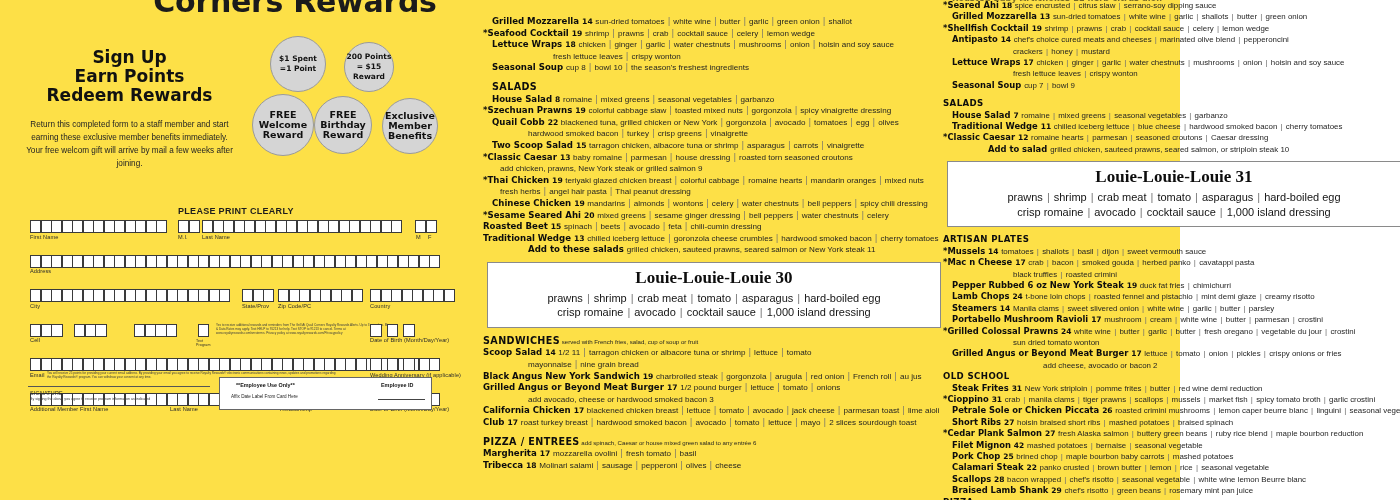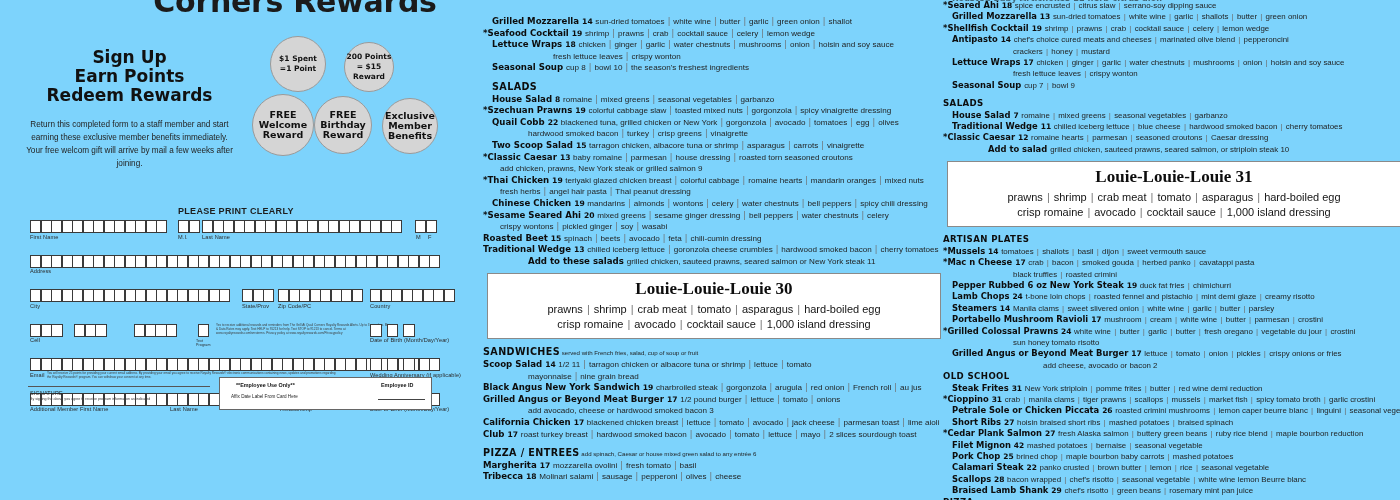--- a/index.html
+++ b/index.html
@@ -2,21 +2,21 @@
 <html><head>
 <meta charset="utf-8">
 <style>
   * { box-sizing: border-box; margin: 0; padding: 0; }
   html, body {
     width: 1400px; height: 500px;
     background: #ffffff;
     font-family: "Liberation Sans", sans-serif;
     overflow: hidden;
   }
-  #root { position: relative; width: 1400px; height: 500px; background: #7dd3fc; padding-left: 40px; }
+  #root { position: relative; width: 1180px; height: 500px; background: #fde047; padding-left: 40px; }
 
   
   #form-pane { position: absolute; left: 0; top: 0; width: 480px; height: 500px; }
 
   #brand-title {
     position: absolute; left: 125px; top: -16px; width: 340px;
     text-align: center;
     font-family: "DejaVu Sans", sans-serif;
     font-weight: bold; font-size: 30px; color: #1b1b1b;
     letter-spacing: -0.3px; white-space: nowrap;
@@ -503,21 +503,20 @@
       <div class="m-line indent0"><span class="dish">*Szechuan Prawns  </span><span class="price">19  </span><span class="desc">colorful cabbage slaw </span><span class="sep">|</span><span class="desc"> toasted mixed nuts </span><span class="sep">|</span><span class="desc"> gorgonzola </span><span class="sep">|</span><span class="desc"> spicy vinaigrette dressing</span></div>
       <div class="m-line indent1"><span class="dish">Quail Cobb  </span><span class="price">22  </span><span class="desc">blackened tuna, grilled chicken or New York </span><span class="sep">|</span><span class="desc"> gorgonzola </span><span class="sep">|</span><span class="desc"> avocado </span><span class="sep">|</span><span class="desc"> tomatoes </span><span class="sep">|</span><span class="desc"> egg </span><span class="sep">|</span><span class="desc"> olives</span></div>
       <div class="m-line indent3"><span class="desc">hardwood smoked bacon </span><span class="sep">|</span><span class="desc"> turkey </span><span class="sep">|</span><span class="desc"> crisp greens </span><span class="sep">|</span><span class="desc"> vinaigrette</span></div>
       <div class="m-line indent1"><span class="dish">Two Scoop Salad  </span><span class="price">15  </span><span class="desc">tarragon chicken, albacore tuna or shrimp </span><span class="sep">|</span><span class="desc"> asparagus </span><span class="sep">|</span><span class="desc"> carrots </span><span class="sep">|</span><span class="desc"> vinaigrette</span></div>
       <div class="m-line indent0"><span class="dish">*Classic Caesar  </span><span class="price">13  </span><span class="desc">baby romaine </span><span class="sep">|</span><span class="desc"> parmesan </span><span class="sep">|</span><span class="desc"> house dressing </span><span class="sep">|</span><span class="desc"> roasted torn seasoned croutons</span></div>
       <div class="m-line indent2"><span class="desc">add chicken, prawns, New York steak or grilled salmon   9</span></div>
       <div class="m-line indent0"><span class="dish">*Thai Chicken  </span><span class="price">19  </span><span class="desc">teriyaki glazed chicken breast </span><span class="sep">|</span><span class="desc"> colorful cabbage </span><span class="sep">|</span><span class="desc"> romaine hearts </span><span class="sep">|</span><span class="desc"> mandarin oranges </span><span class="sep">|</span><span class="desc"> mixed nuts</span></div>
       <div class="m-line indent2"><span class="desc">fresh herbs </span><span class="sep">|</span><span class="desc"> angel hair pasta </span><span class="sep">|</span><span class="desc"> Thai peanut dressing</span></div>
       <div class="m-line indent1"><span class="dish">Chinese Chicken  </span><span class="price">19  </span><span class="desc">mandarins </span><span class="sep">|</span><span class="desc"> almonds </span><span class="sep">|</span><span class="desc"> wontons </span><span class="sep">|</span><span class="desc"> celery </span><span class="sep">|</span><span class="desc"> water chestnuts </span><span class="sep">|</span><span class="desc"> bell peppers </span><span class="sep">|</span><span class="desc"> spicy chili dressing</span></div>
       <div class="m-line indent0"><span class="dish">*Sesame Seared Ahi  </span><span class="price">20  </span><span class="desc">mixed greens </span><span class="sep">|</span><span class="desc"> sesame ginger dressing </span><span class="sep">|</span><span class="desc"> bell peppers </span><span class="sep">|</span><span class="desc"> water chestnuts </span><span class="sep">|</span><span class="desc"> celery</span></div>
-      <div class="m-line indent2"><span class="desc">crispy wontons </span><span class="sep">|</span><span class="desc"> pickled ginger </span><span class="sep">|</span><span class="desc"> soy </span><span class="sep">|</span><span class="desc"> wasabi</span></div>
       <div class="m-line indent0"><span class="dish">Roasted Beet  </span><span class="price">15  </span><span class="desc">spinach </span><span class="sep">|</span><span class="desc"> beets </span><span class="sep">|</span><span class="desc"> avocado </span><span class="sep">|</span><span class="desc"> feta </span><span class="sep">|</span><span class="desc"> chili-cumin dressing</span></div>
       <div class="m-line indent0"><span class="dish">Traditional Wedge  </span><span class="price">13  </span><span class="desc">chilled iceberg lettuce </span><span class="sep">|</span><span class="desc"> goronzola cheese crumbles </span><span class="sep">|</span><span class="desc"> hardwood smoked bacon </span><span class="sep">|</span><span class="desc"> cherry tomatoes</span></div>
       <div class="m-line indent3"><span class="dish">Add to these salads  </span><span class="desc">grilled chicken, sauteed prawns, seared salmon or New York steak   11</span></div>
       <div class="louie-box">
         <div class="louie-title">Louie-Louie-Louie  30</div>
         <div class="louie-row"><span>prawns</span><span class="sep">|</span><span>shrimp</span><span class="sep">|</span><span>crab meat</span><span class="sep">|</span><span>tomato</span><span class="sep">|</span><span>asparagus</span><span class="sep">|</span><span>hard-boiled egg</span></div>
         <div class="louie-row"><span>crisp romaine</span><span class="sep">|</span><span>avocado</span><span class="sep">|</span><span>cocktail sauce</span><span class="sep">|</span><span>1,000 island dressing</span></div>
       </div>
       <div class="m-line indent0"><span class="sec-head">SANDWICHES</span><span class="desc subnote" style="font-size: 6.1px;">  served with French fries, salad, cup of soup or fruit</span></div>
       <div class="m-line indent0"><span class="dish">Scoop Salad  </span><span class="price">14  </span><span class="desc">1/2  11 </span><span class="sep">|</span><span class="desc"> tarragon chicken or albacore tuna or shrimp </span><span class="sep">|</span><span class="desc"> lettuce </span><span class="sep">|</span><span class="desc"> tomato</span></div>
@@ -556,21 +555,21 @@
       </div>
       <div class="m-line indent0"><span class="sec-head">ARTISAN PLATES</span></div>
       <div class="m-line indent0"><span class="dish">*Mussels  </span><span class="price">14  </span><span class="desc">tomatoes </span><span class="sep">|</span><span class="desc"> shallots </span><span class="sep">|</span><span class="desc"> basil </span><span class="sep">|</span><span class="desc"> dijon </span><span class="sep">|</span><span class="desc"> sweet vermouth sauce</span></div>
       <div class="m-line indent0"><span class="dish">*Mac n Cheese  </span><span class="price">17  </span><span class="desc">crab </span><span class="sep">|</span><span class="desc"> bacon </span><span class="sep">|</span><span class="desc"> smoked gouda </span><span class="sep">|</span><span class="desc"> herbed panko </span><span class="sep">|</span><span class="desc"> cavatappi pasta</span></div>
       <div class="m-line indent4"><span class="desc">black truffles </span><span class="sep">|</span><span class="desc"> roasted crimini</span></div>
       <div class="m-line indent1"><span class="dish">Pepper Rubbed 6 oz New York Steak  </span><span class="price">19  </span><span class="desc">duck fat fries </span><span class="sep">|</span><span class="desc"> chimichurri</span></div>
       <div class="m-line indent1"><span class="dish">Lamb Chops  </span><span class="price">24  </span><span class="desc">t-bone loin chops </span><span class="sep">|</span><span class="desc"> roasted fennel and pistachio </span><span class="sep">|</span><span class="desc"> mint demi glaze </span><span class="sep">|</span><span class="desc"> creamy risotto</span></div>
       <div class="m-line indent1"><span class="dish">Steamers  </span><span class="price">14  </span><span class="desc">Manila clams </span><span class="sep">|</span><span class="desc"> sweet slivered onion </span><span class="sep">|</span><span class="desc"> white wine </span><span class="sep">|</span><span class="desc"> garlic </span><span class="sep">|</span><span class="desc"> butter </span><span class="sep">|</span><span class="desc"> parsley</span></div>
       <div class="m-line indent1"><span class="dish">Portabello Mushroom Ravioli  </span><span class="price">17  </span><span class="desc">mushroom </span><span class="sep">|</span><span class="desc"> cream </span><span class="sep">|</span><span class="desc"> white wine </span><span class="sep">|</span><span class="desc"> butter </span><span class="sep">|</span><span class="desc"> parmesan </span><span class="sep">|</span><span class="desc"> crostini</span></div>
       <div class="m-line indent0"><span class="dish">*Grilled Colossal Prawns  </span><span class="price">24  </span><span class="desc">white wine </span><span class="sep">|</span><span class="desc"> butter </span><span class="sep">|</span><span class="desc"> garlic </span><span class="sep">|</span><span class="desc"> butter </span><span class="sep">|</span><span class="desc"> fresh oregano </span><span class="sep">|</span><span class="desc"> vegetable du jour </span><span class="sep">|</span><span class="desc"> crostini</span></div>
-      <div class="m-line indent4"><span class="desc">sun honey tomato risotto</span></div>
+      <div class="m-line indent4"><span class="desc">sun dried tomato wonton</span></div>
       <div class="m-line indent1"><span class="dish">Grilled Angus or Beyond Meat Burger  </span><span class="price">17  </span><span class="desc">lettuce </span><span class="sep">|</span><span class="desc"> tomato </span><span class="sep">|</span><span class="desc"> onion </span><span class="sep">|</span><span class="desc"> pickles </span><span class="sep">|</span><span class="desc"> crispy onions or fries</span></div>
       <div class="m-line indent5"><span class="desc">add cheese, avocado or bacon 2</span></div>
       <div class="m-line indent0"><span class="sec-head">OLD SCHOOL</span></div>
       <div class="m-line indent1"><span class="dish">Steak Frites  </span><span class="price">31  </span><span class="desc">New York striploin </span><span class="sep">|</span><span class="desc"> pomme frites </span><span class="sep">|</span><span class="desc"> butter </span><span class="sep">|</span><span class="desc"> red wine demi reduction</span></div>
       <div class="m-line indent0"><span class="dish">*Cioppino  </span><span class="price">31  </span><span class="desc">crab </span><span class="sep">|</span><span class="desc"> manila clams </span><span class="sep">|</span><span class="desc"> tiger prawns </span><span class="sep">|</span><span class="desc"> scallops </span><span class="sep">|</span><span class="desc"> mussels </span><span class="sep">|</span><span class="desc"> market fish </span><span class="sep">|</span><span class="desc"> spicy tomato broth </span><span class="sep">|</span><span class="desc"> garlic crostini</span></div>
       <div class="m-line indent1"><span class="dish">Petrale Sole  or  Chicken Piccata  </span><span class="price">26  </span><span class="desc">roasted crimini mushrooms </span><span class="sep">|</span><span class="desc"> lemon caper beurre blanc </span><span class="sep">|</span><span class="desc"> linguini </span><span class="sep">|</span><span class="desc"> seasonal vegetable</span></div>
       <div class="m-line indent1"><span class="dish">Short Ribs  </span><span class="price">27  </span><span class="desc">hoisin braised short ribs </span><span class="sep">|</span><span class="desc"> mashed potatoes </span><span class="sep">|</span><span class="desc"> braised spinach</span></div>
       <div class="m-line indent0"><span class="dish">*Cedar Plank Salmon  </span><span class="price">27  </span><span class="desc">fresh Alaska salmon </span><span class="sep">|</span><span class="desc"> buttery green beans </span><span class="sep">|</span><span class="desc"> ruby rice blend </span><span class="sep">|</span><span class="desc"> maple bourbon reduction</span></div>
       <div class="m-line indent1"><span class="dish">Filet Mignon  </span><span class="price">42  </span><span class="desc">mashed potatoes </span><span class="sep">|</span><span class="desc"> bernaise </span><span class="sep">|</span><span class="desc"> seasonal vegetable</span></div>
       <div class="m-line indent1"><span class="dish">Pork Chop  </span><span class="price">25  </span><span class="desc">brined chop </span><span class="sep">|</span><span class="desc"> maple bourbon baby carrots </span><span class="sep">|</span><span class="desc"> mashed potatoes</span></div>

